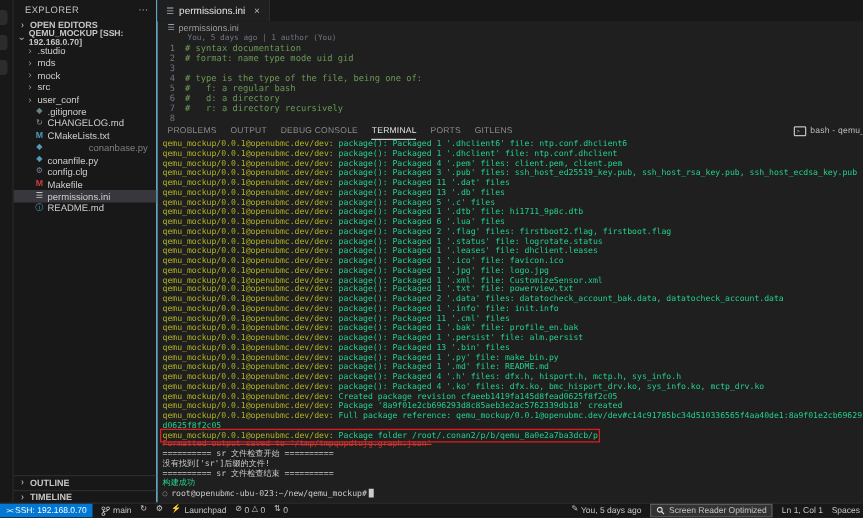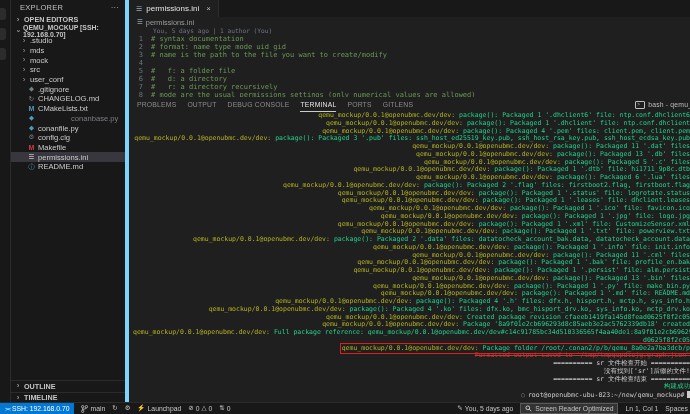--- a/index.html
+++ b/index.html
@@ -6,21 +6,21 @@
   body{
     position:relative;width:690px;height:414px;overflow:hidden;
     background:#1f1f1f;font-family:"Liberation Sans",sans-serif;
     -webkit-font-smoothing:antialiased;
   }
   .app{position:absolute;left:0;top:0;right:0;height:403px;display:flex;}
   
   .activitybar{width:10px;background:#181818;border-right:1px solid #2b2b2b;overflow:hidden;}
   .activitybar .stub{width:12px;height:12px;border-radius:3px;background:#2c2c2c;margin:8px 0 0 -6px;}
   
-  .sidebar{width:114px;background:#181818;border-right:4px solid #7dd3fc;color:#cccccc;position:relative;flex:none;}
+  .sidebar{width:114px;background:#181818;border-right:1px solid #7dd3fc;color:#cccccc;position:relative;flex:none;}
   .sb-header{display:flex;align-items:center;justify-content:space-between;padding:3px 6px 2px 9px;font-size:7.5px;color:#c0c0c0;letter-spacing:.3px;}
   .sb-section{display:flex;align-items:center;gap:3px;height:11px;font-size:7.2px;font-weight:bold;color:#c5c5c5;padding-left:4px;}
   .chev{display:inline-block;color:#9a9a9a;font-size:8px;line-height:1;width:6px;text-align:center;}
   .chev.open{transform:rotate(90deg);}
   .tree{font-size:7.6px;}
   .tree-row{display:flex;align-items:center;gap:3px;height:9.7px;padding-left:10px;white-space:nowrap;cursor:default;}
   .tree-row.file{padding-left:17px;}
   .tree-row.selected{background:#37373d;}
   .tree-row.dim .lbl{color:#7b7f83;margin-left:33px;}
   .ficon{width:7px;display:inline-block;text-align:center;font-size:6.5px;line-height:1;}
@@ -42,21 +42,21 @@
   .gutter{width:14px;flex:none;text-align:right;padding-right:8px;color:#6e7681;}
   .ctext{color:#6a9955;}
   .blame{color:#5f666d;margin-left:26px;}
   
   .panel{flex:1;display:flex;flex-direction:column;min-width:0;}
   .panel-tabs{height:15px;flex:none;display:flex;align-items:center;gap:11px;padding-left:8px;font-size:6.8px;color:#8c8c8c;letter-spacing:.2px;position:relative;}
   .panel-tab{height:100%;display:flex;align-items:center;cursor:default;}
   .panel-tab.active{color:#e7e7e7;box-shadow:inset 0 -1px 0 #cccccc;}
   .term-session{position:absolute;right:-12px;top:0;height:100%;display:flex;align-items:center;gap:3px;font-size:6.8px;color:#bdbdbd;}
   .bash-ico{width:7px;height:6px;border:1px solid #bdbdbd;border-radius:1px;font-size:4.5px;line-height:5px;text-align:left;padding-left:1px;color:#bdbdbd;}
-  .terminal{flex:1;font-family:"DejaVu Sans Mono",monospace;font-size:6.5px;line-height:7.75px;padding-left:4px;overflow:hidden;text-align:right;}
+  .terminal{flex:1;font-family:"DejaVu Sans Mono",monospace;font-size:6.5px;line-height:7.75px;padding-left:4px;overflow:hidden;}
   .t-row{white-space:pre;height:7.75px;}
   .t-pre{color:#b3b324;}
   .t-green{color:#23d18b;}
   .t-plain{color:#cccccc;margin-top:39px;}
   .t-red{color:#c73434;margin-top:48px;}
   .strike{text-decoration:line-through;}
   .boxed{display:inline-block;outline:1.5px solid #df1d1d;outline-offset:1.5px;}
   .prompt-circ{color:#8c8c8c;margin-right:3px;}
   .cursor{display:inline-block;width:3.5px;height:6.5px;background:#cccccc;margin-left:2px;vertical-align:-1px;}
   
@@ -174,26 +174,26 @@
     </div>
     <div class="breadcrumb">
       <span class="ticon">☰</span>
       <span>permissions.ini</span>
     </div>
     <div class="code">
       <div class="codelens">You, 5 days ago | 1 author (You)</div>
       <div id="code-lines">
           <div class="code-row"><span class="gutter">1</span><span class="ctext"># syntax documentation</span></div>
           <div class="code-row"><span class="gutter">2</span><span class="ctext"># format: name type mode uid gid</span></div>
-          <div class="code-row"><span class="gutter">3</span><span class="ctext"># name is the path to the file you want to create/modify</span></div>
-          <div class="code-row"><span class="gutter">4</span></div>
-          <div class="code-row"><span class="gutter">5</span><span class="ctext">#   f: a folder file</span></div>
+          <div class="code-row"><span class="gutter">3</span></div>
+          <div class="code-row"><span class="gutter">4</span><span class="ctext"># type is the type of the file, being one of:</span></div>
+          <div class="code-row"><span class="gutter">5</span><span class="ctext">#   f: a regular bash</span></div>
           <div class="code-row"><span class="gutter">6</span><span class="ctext">#   d: a directory</span></div>
           <div class="code-row"><span class="gutter">7</span><span class="ctext">#   r: a directory recursively</span></div>
-          <div class="code-row"><span class="gutter">8</span><span class="ctext"># mode are the usual permissions settings (only numerical values are allowed)</span></div>
+          <div class="code-row"><span class="gutter">8</span></div>
         </div>
     </div>
 
     <div class="panel">
       <div class="panel-tabs">
         <div class="panel-tab">PROBLEMS</div>
           <div class="panel-tab">OUTPUT</div>
           <div class="panel-tab">DEBUG CONSOLE</div>
           <div class="panel-tab active">TERMINAL</div>
           <div class="panel-tab">PORTS</div>

